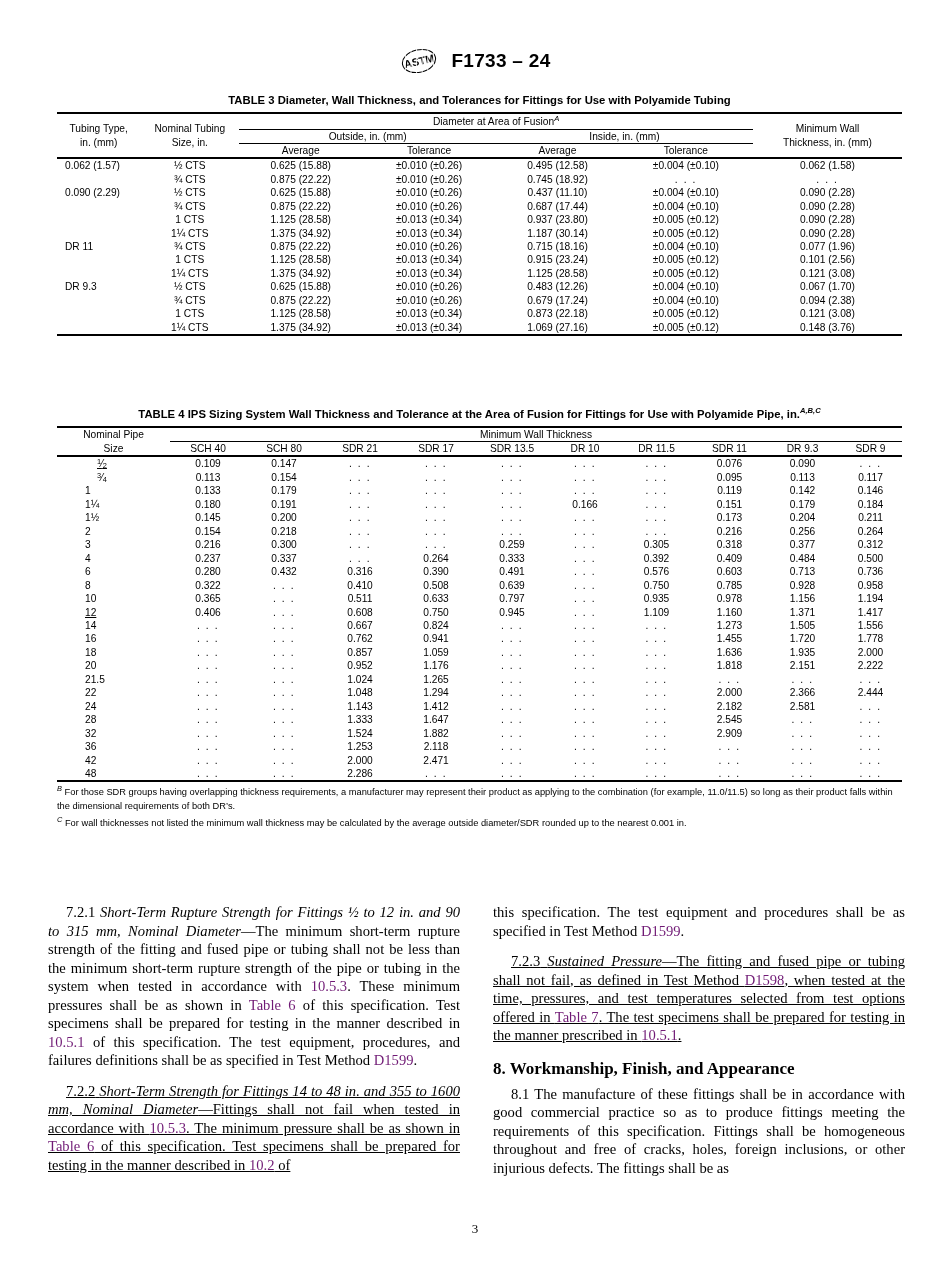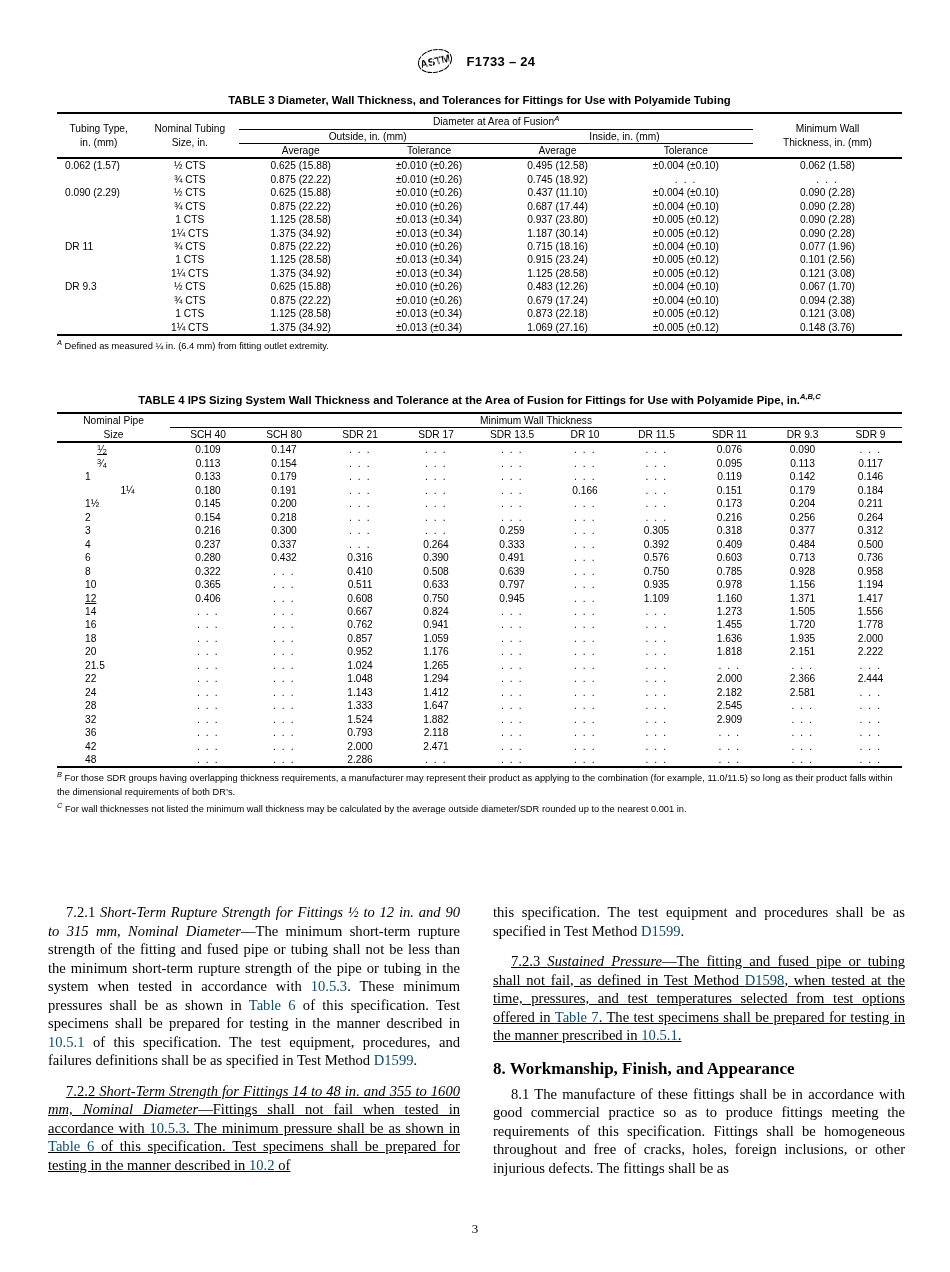--- a/index.html
+++ b/index.html
@@ -34,21 +34,21 @@
     gap: 12px;
   }
   .astm-logo {
     width: 40px;
     height: 26px;
     display: block;
   }
   .doc-designation {
     font-family: "Liberation Sans", sans-serif;
     font-weight: bold;
-    font-size: 13px;
+    font-size: 19px;
     letter-spacing: 0.3px;
   }
 
   
   .tbl-wrap {
     position: absolute;
     left: 57px;
     width: 845px;
   }
   .tbl-title {
@@ -114,21 +114,21 @@
     font-size: 14.6px;
     line-height: 1.268;
     text-align: justify;
     text-justify: inter-word;
     margin: 0 0 0 0;
     text-indent: 18px;
     hyphens: manual;
   }
   .para + .para { margin-top: 12px; text-decoration: underline; }
   .para i, .para em { font-style: italic; }
-  .ref { color: #0c4a6e; }
+  .ref { color: #701a75; }
   .sec-head {
     font-size: 17px;
     font-weight: bold;
     margin: 14px 0 6px 0;
     text-indent: 0;
   }
   .nofirst { text-indent: 0; }
   .page-num {
     position: absolute;
     top: 1221px;
@@ -317,27 +317,23 @@
             <td style="text-align: left; padding-left: 8px;"></td>
             <td>1¼ CTS</td>
             <td>1.375 (34.92)</td>
             <td>±0.013 (±0.34)</td>
             <td>1.069 (27.16)</td>
             <td>±0.005 (±0.12)</td>
             <td>0.148 (3.76)</td>
           </tr>
         </tbody>
     </table>
-    <div class="fnote">
-      <sup>A</sup>
-      <span>Defined as measured ¼ in. (6.4 mm) from fitting outlet extremity.</span>
-    </div>
   </div>
 
-  <div class="tbl-wrap" style="top:392px;">
+  <div class="tbl-wrap" style="top:406px;">
     <div class="tbl-title">
       <span>TABLE 4 IPS Sizing System Wall Thickness and Tolerance at the Area of Fusion for Fittings for Use with Polyamide Pipe, in.</span><sup class="fn">A,B,C</sup>
     </div>
     <table class="astm">
       <colgroup>
         <col style="width:113px">
         <col style="width:76px">
           <col style="width:76px">
           <col style="width:76px">
           <col style="width:76px">
@@ -403,21 +399,21 @@
             <td class="dots">. . .</td>
             <td class="dots">. . .</td>
             <td class="dots">. . .</td>
             <td class="dots">. . .</td>
             <td class="dots">. . .</td>
             <td>0.119</td>
             <td>0.142</td>
             <td>0.146</td>
           </tr>
           <tr>
-            <td style="text-align: center; padding-left: 28px;">1¼</td>
+            <td style="text-align: left; padding-left: 28px;">1¼</td>
             <td>0.180</td>
             <td>0.191</td>
             <td class="dots">. . .</td>
             <td class="dots">. . .</td>
             <td class="dots">. . .</td>
             <td>0.166</td>
             <td class="dots">. . .</td>
             <td>0.151</td>
             <td>0.179</td>
             <td>0.184</td>
@@ -640,21 +636,21 @@
             <td class="dots">. . .</td>
             <td class="dots">. . .</td>
             <td>2.909</td>
             <td class="dots">. . .</td>
             <td class="dots">. . .</td>
           </tr>
           <tr>
             <td style="text-align: left; padding-left: 28px;">36</td>
             <td class="dots">. . .</td>
             <td class="dots">. . .</td>
-            <td>0.793</td>
+            <td>1.253</td>
             <td>2.118</td>
             <td class="dots">. . .</td>
             <td class="dots">. . .</td>
             <td class="dots">. . .</td>
             <td class="dots">. . .</td>
             <td class="dots">. . .</td>
             <td class="dots">. . .</td>
           </tr>
           <tr>
             <td style="text-align: left; padding-left: 28px;">42</td>

